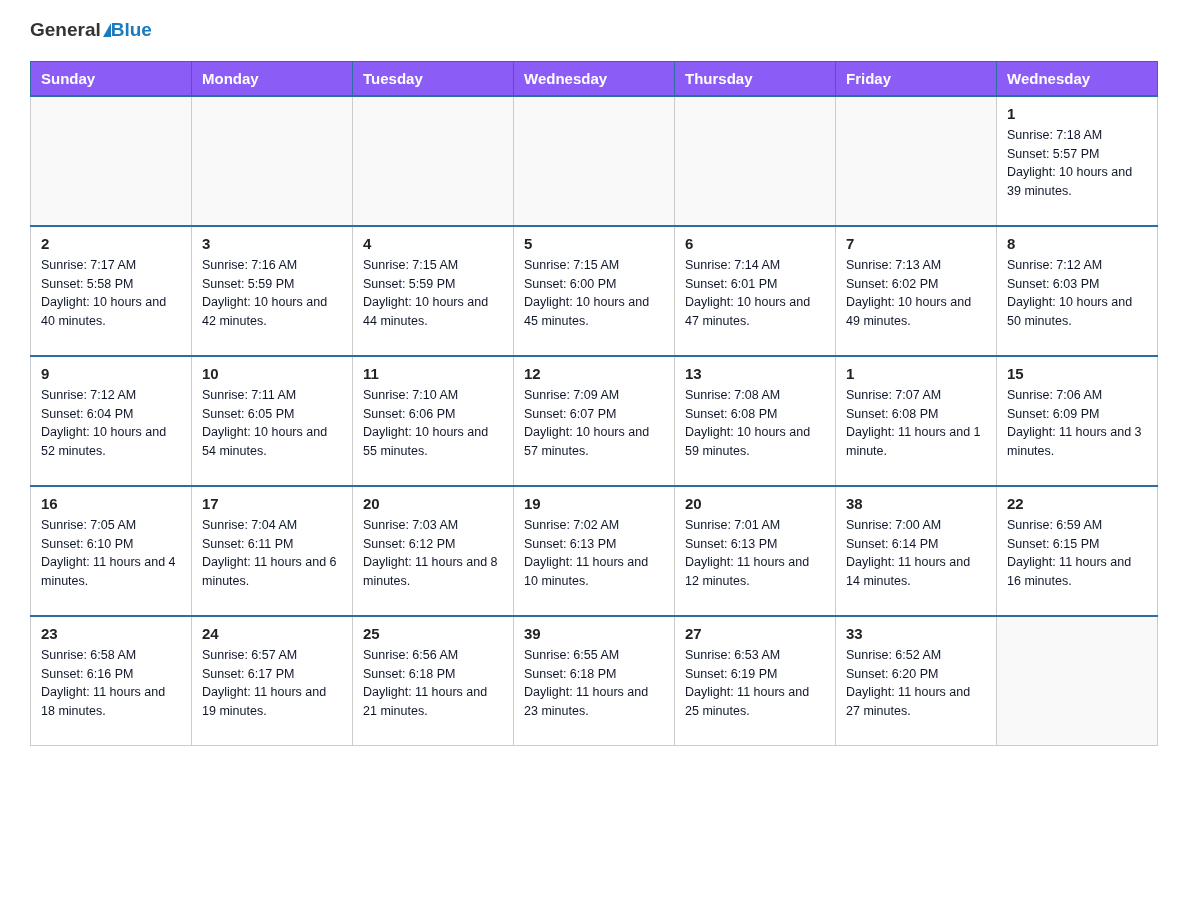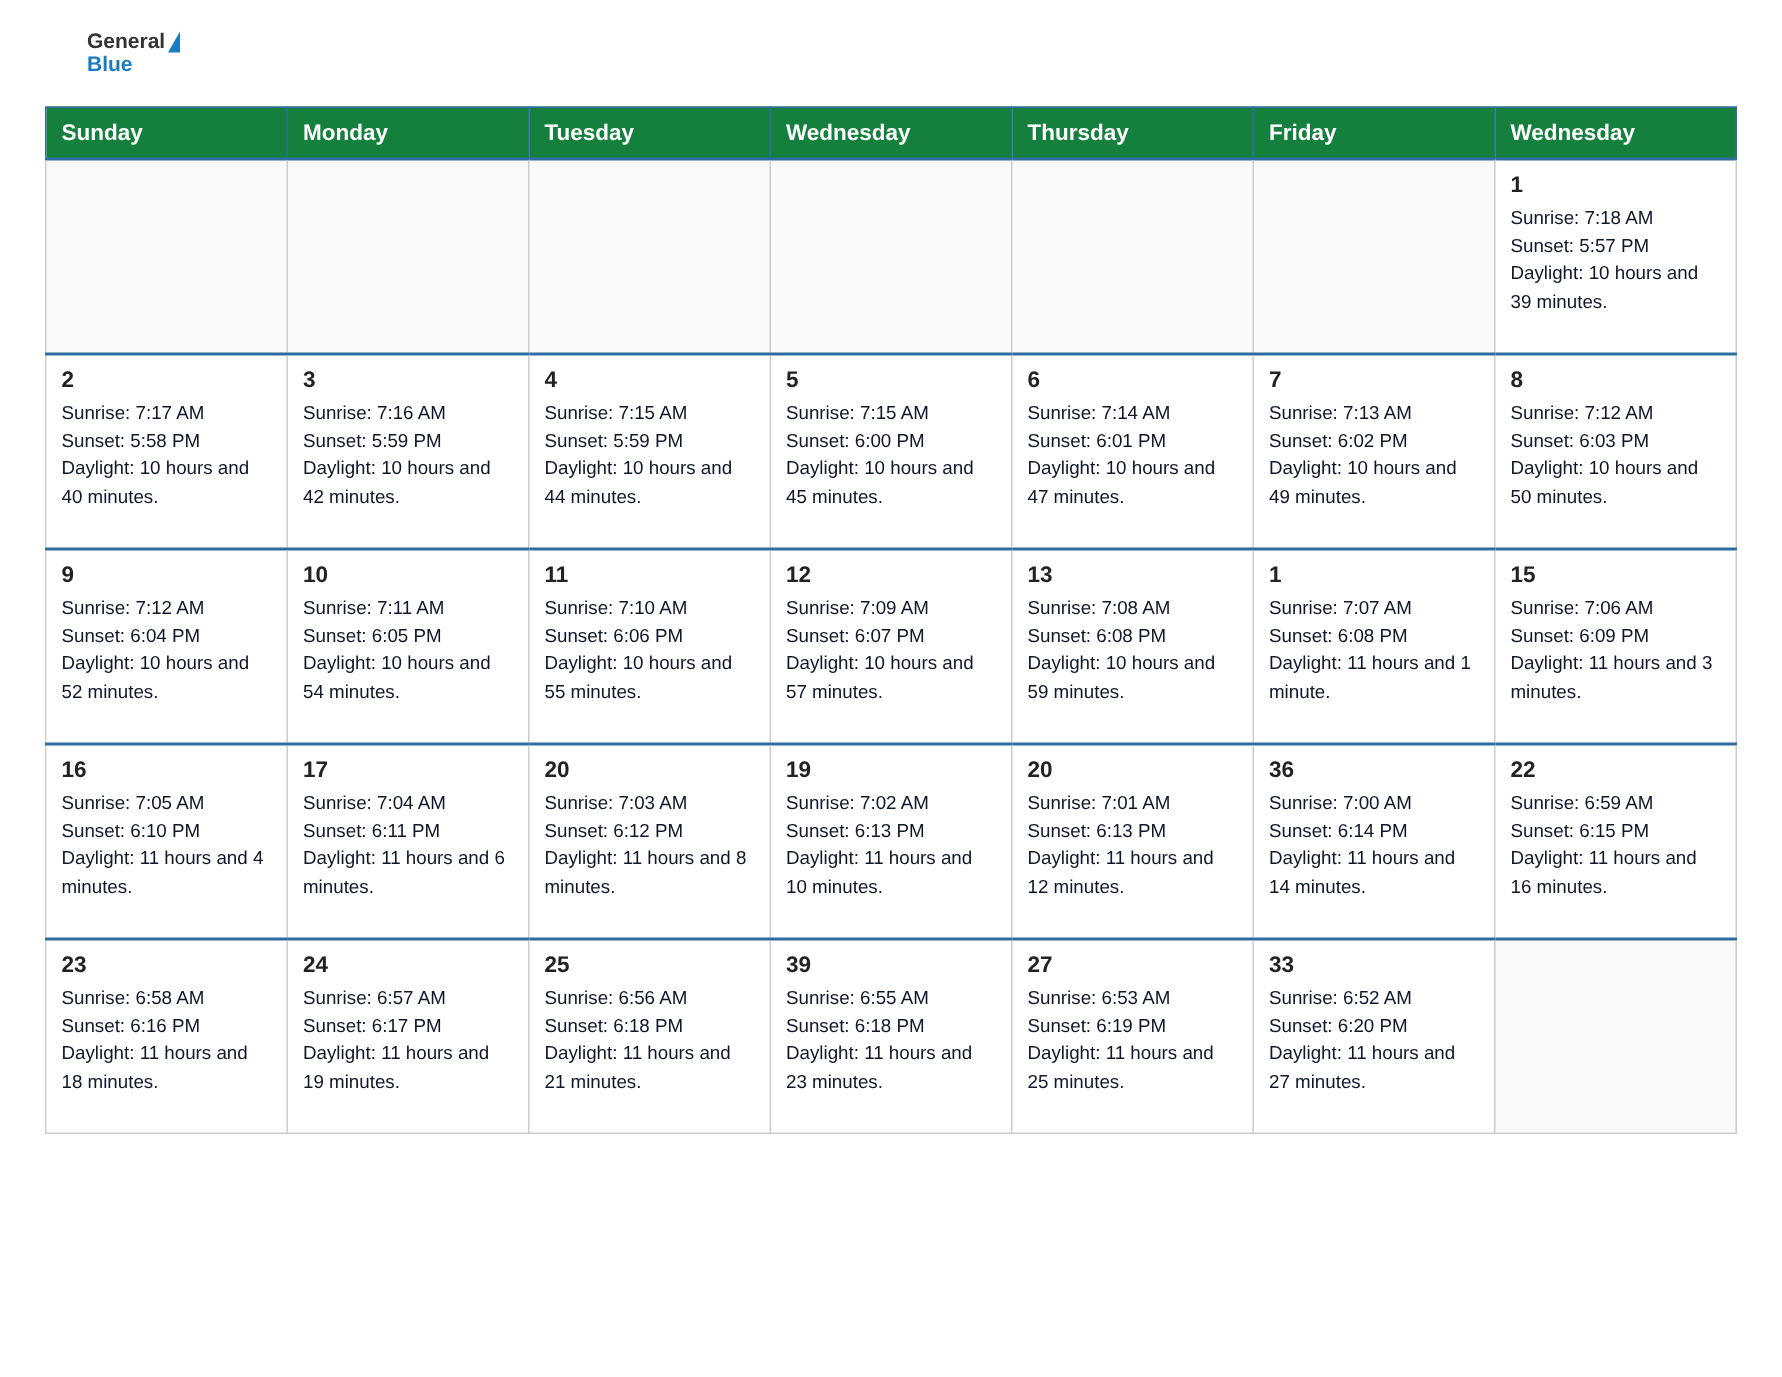--- a/index.html
+++ b/index.html
@@ -12,26 +12,25 @@
       padding: 20px 30px;
     }
     .header {
       display: flex;
       justify-content: space-between;
       align-items: flex-start;
       margin-bottom: 20px;
     }
     .logo {
       display: flex;
-      flex-direction: column;
-      font-size: 14px;
+      flex-direction: row;
+      font-size: 19px;
       font-weight: bold;
       color: #333;
       line-height: 1.1;
-      margin-left: 28px;
     }
     .logo-general { color: #333; }
     .logo-blue { color: #1a7bbf; }
     .logo-triangle {
       display: inline-block;
       width: 0;
       height: 0;
       border-left: 8px solid transparent;
       border-bottom: 14px solid #1a7bbf;
       margin-left: 2px;
@@ -53,21 +52,21 @@
     .title-block h2 {
       font-size: 20px;
       font-weight: normal;
       color: #444;
     }
     .calendar {
       width: 100%;
       border-collapse: collapse;
     }
     .calendar thead tr th {
-      background-color: #15803d;
+      background-color: #8b5cf6;
       color: #fff;
       padding: 8px 10px;
       font-size: 15px;
       font-weight: bold;
       text-align: left;
       border: 1px solid #2e6da4;
     }
     .calendar tbody tr td {
       vertical-align: top;
       padding: 8px 10px;
@@ -216,21 +215,21 @@
         </td>
         <td>
           <span class="day-num">19</span>
           <div class="day-info">Sunrise: 7:02 AM<br>Sunset: 6:13 PM<br>Daylight: 11 hours and 10 minutes.</div>
         </td>
         <td>
           <span class="day-num">20</span>
           <div class="day-info">Sunrise: 7:01 AM<br>Sunset: 6:13 PM<br>Daylight: 11 hours and 12 minutes.</div>
         </td>
         <td>
-          <span class="day-num">36</span>
+          <span class="day-num">38</span>
           <div class="day-info">Sunrise: 7:00 AM<br>Sunset: 6:14 PM<br>Daylight: 11 hours and 14 minutes.</div>
         </td>
         <td>
           <span class="day-num">22</span>
           <div class="day-info">Sunrise: 6:59 AM<br>Sunset: 6:15 PM<br>Daylight: 11 hours and 16 minutes.</div>
         </td>
       </tr>
       <tr>
         <td>
           <span class="day-num">23</span>

